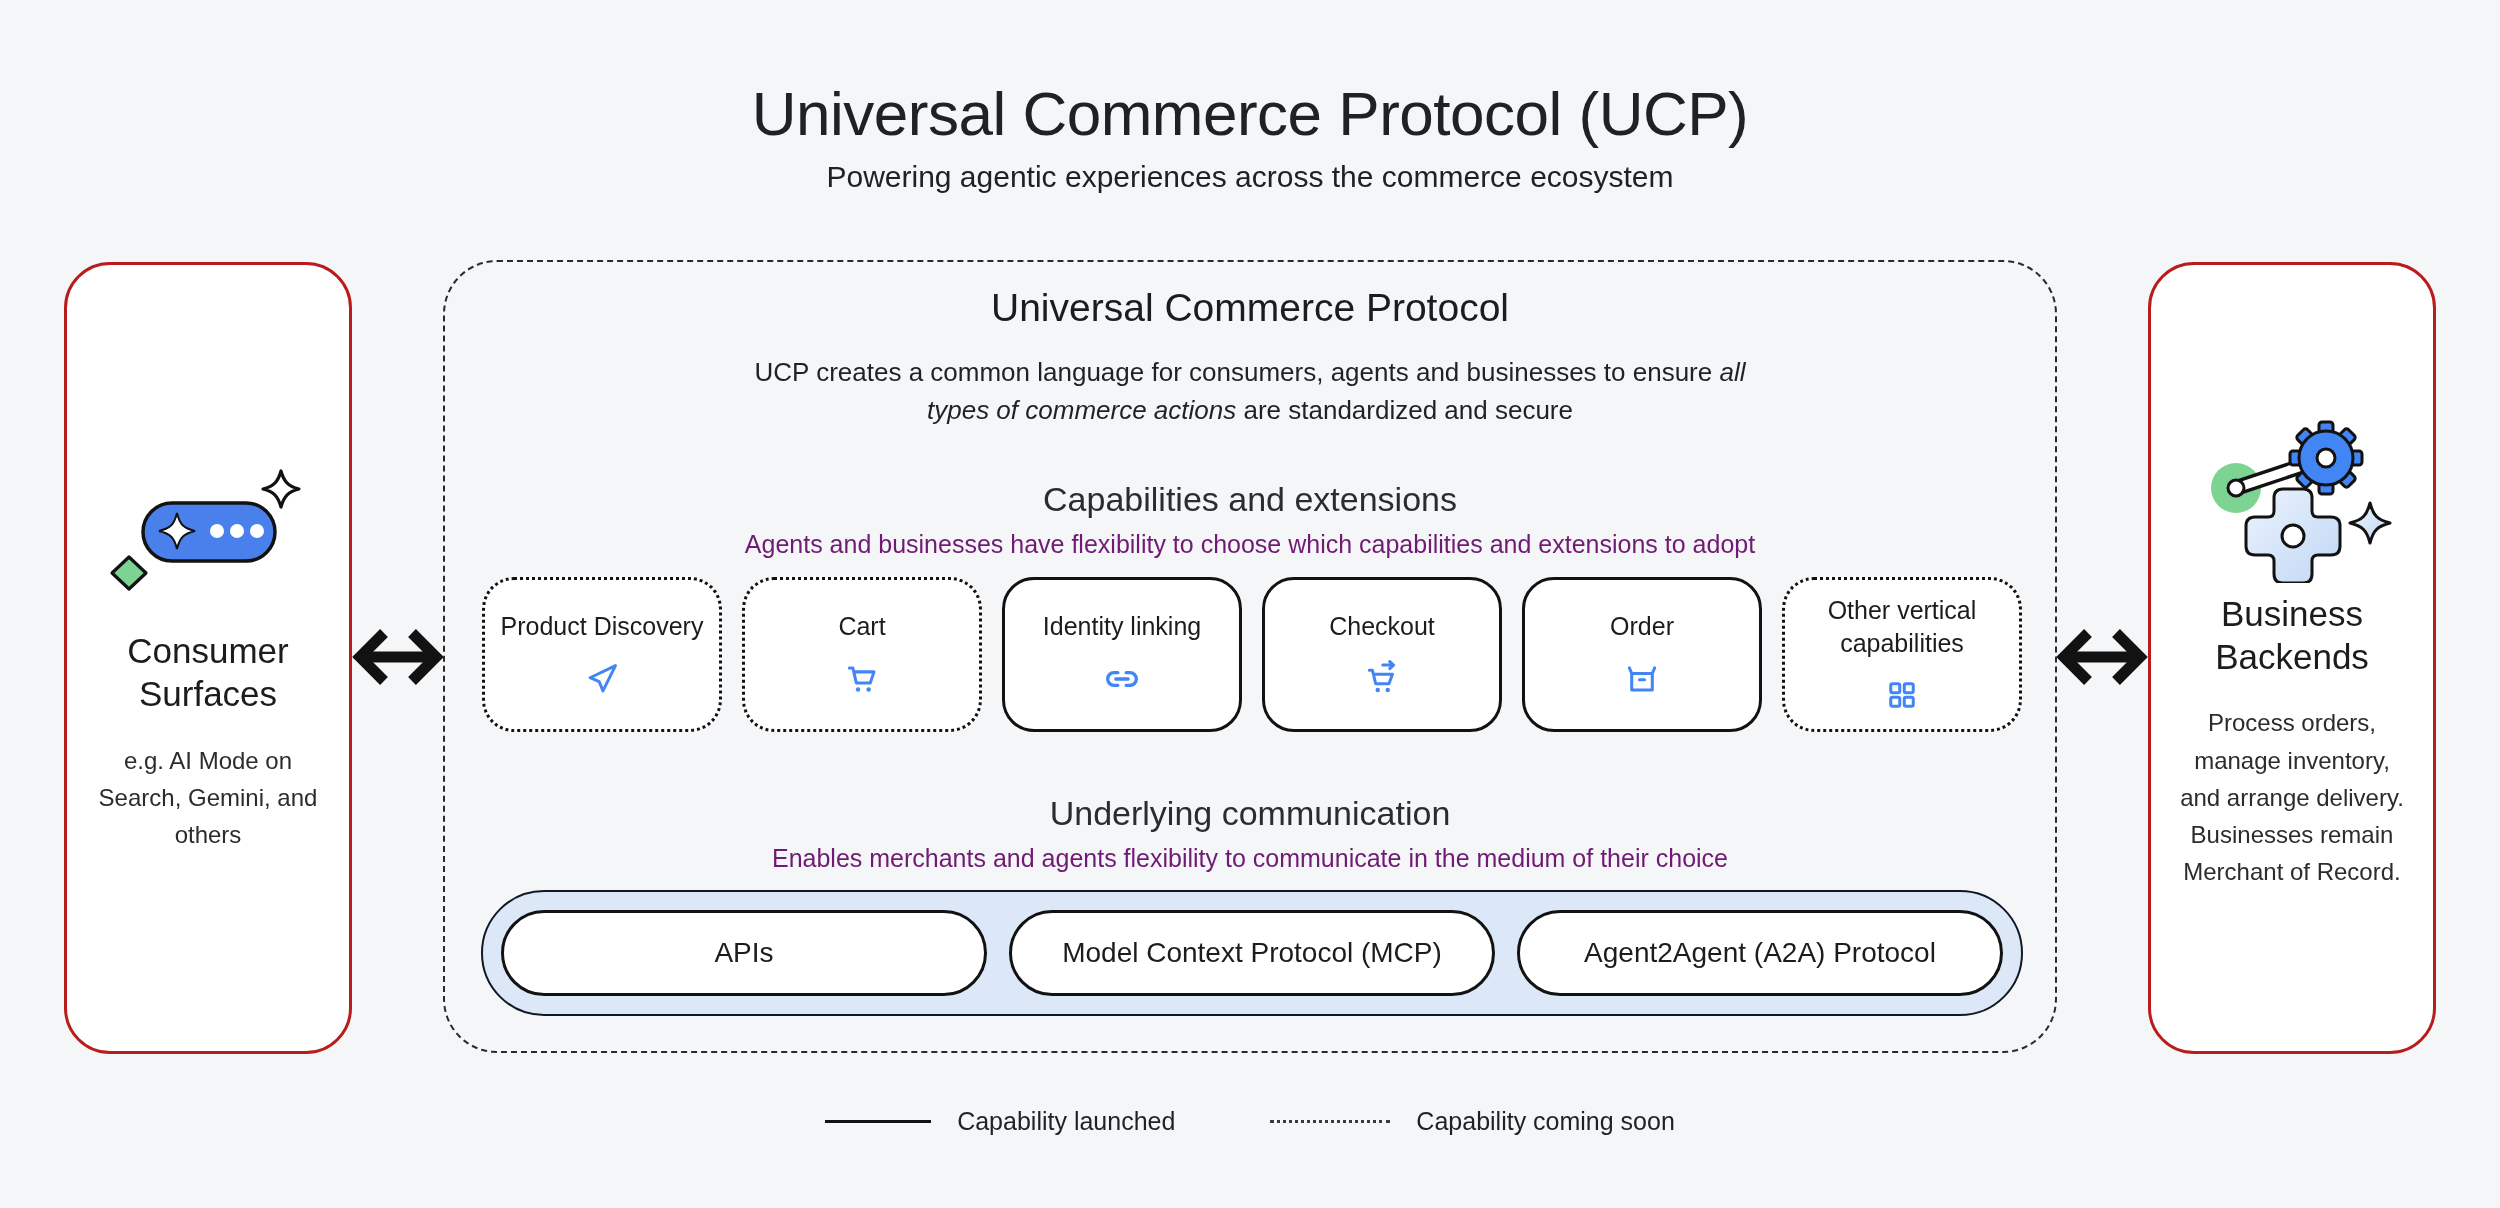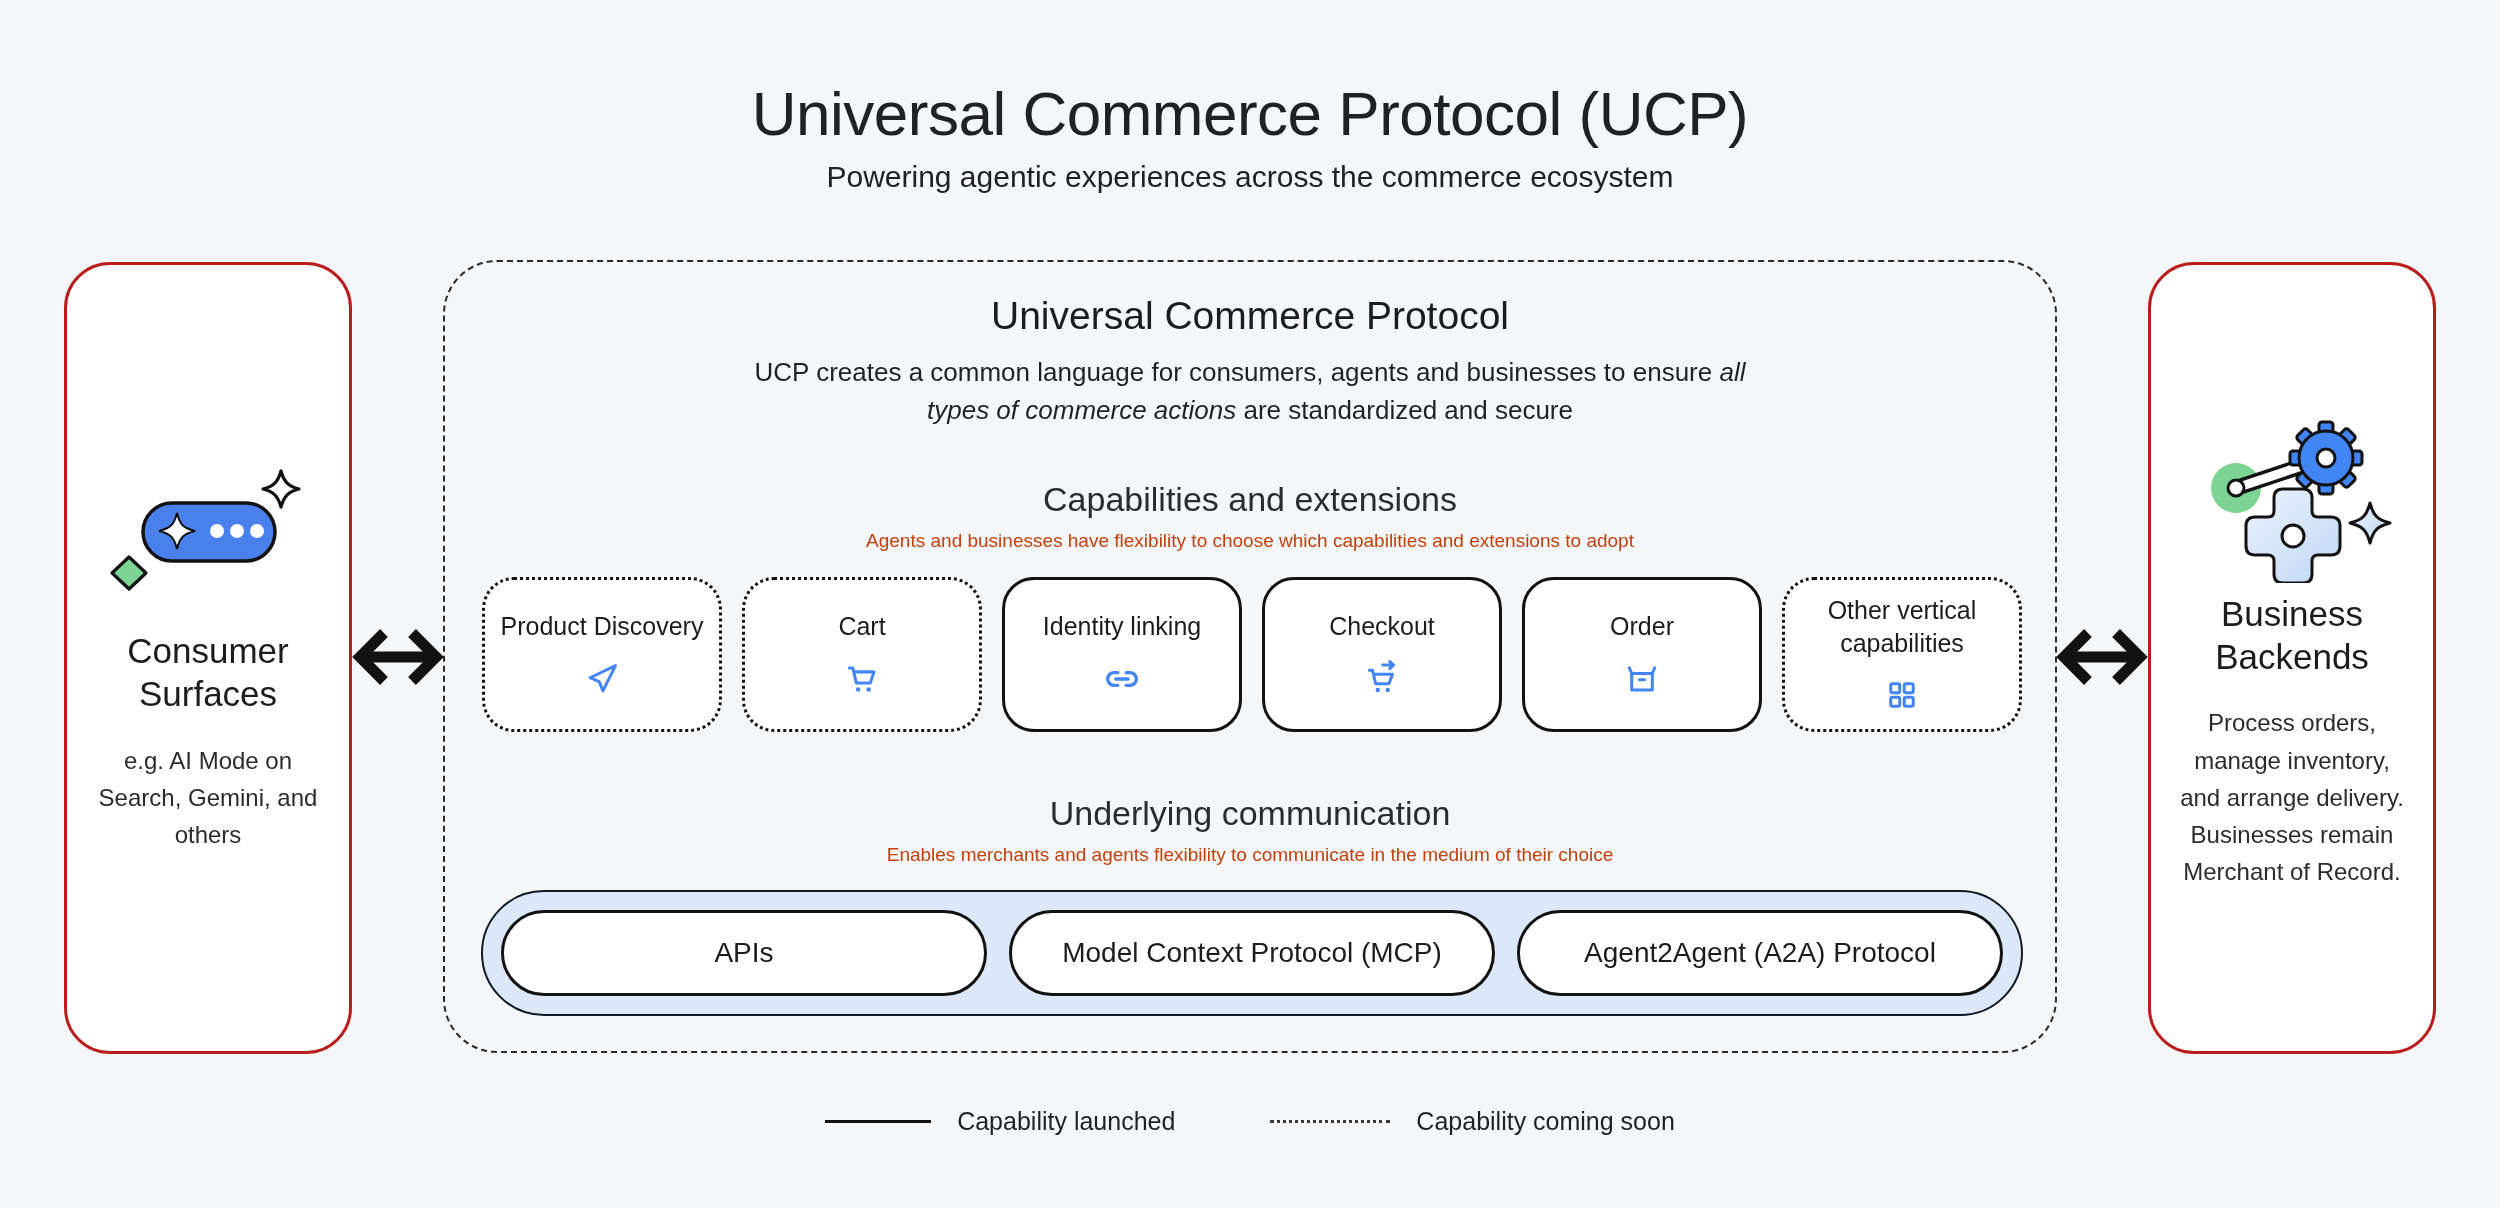--- a/index.html
+++ b/index.html
@@ -38,34 +38,34 @@
   .flow-arrow { position:absolute; top:624px; }
   .flow-arrow.left { left:352px; }
   .flow-arrow.right { left:2056px; }
 
   
   .ucp-container {
     position:absolute; left:443px; top:260px; width:1614px; height:793px;
     border:2.5px dashed #2A2A2A; border-radius:54px;
   }
   .ucp-title {
-    position:absolute; top:32px; width:100%; text-align:center;
+    position:absolute; top:24px; width:100%; text-align:center;
     font-size:39px; font-weight:500; color:#1B1C1E;
   }
   .ucp-desc {
     position:absolute; top:92px; left:50%; transform:translateX(-50%);
     width:1020px; text-align:center; font-size:26px; line-height:1.45; color:#1F2124;
   }
   .section-title {
     position:absolute; width:100%; text-align:center;
     font-size:34px; font-weight:500; color:#2A2C2E;
   }
   .section-sub {
     position:absolute; width:100%; text-align:center;
-    font-size:19px; color:#c2410c;
+    font-size:25px; color:#701a75;
   }
   .cap-title { top:218px; }
   .cap-sub { top:268px; }
   .comm-title { top:532px; }
   .comm-sub { top:582px; }
 
   
   .cap-row {
     position:absolute; top:315px; left:37px; width:1540px;
     display:flex; gap:20px; justify-content:center;

